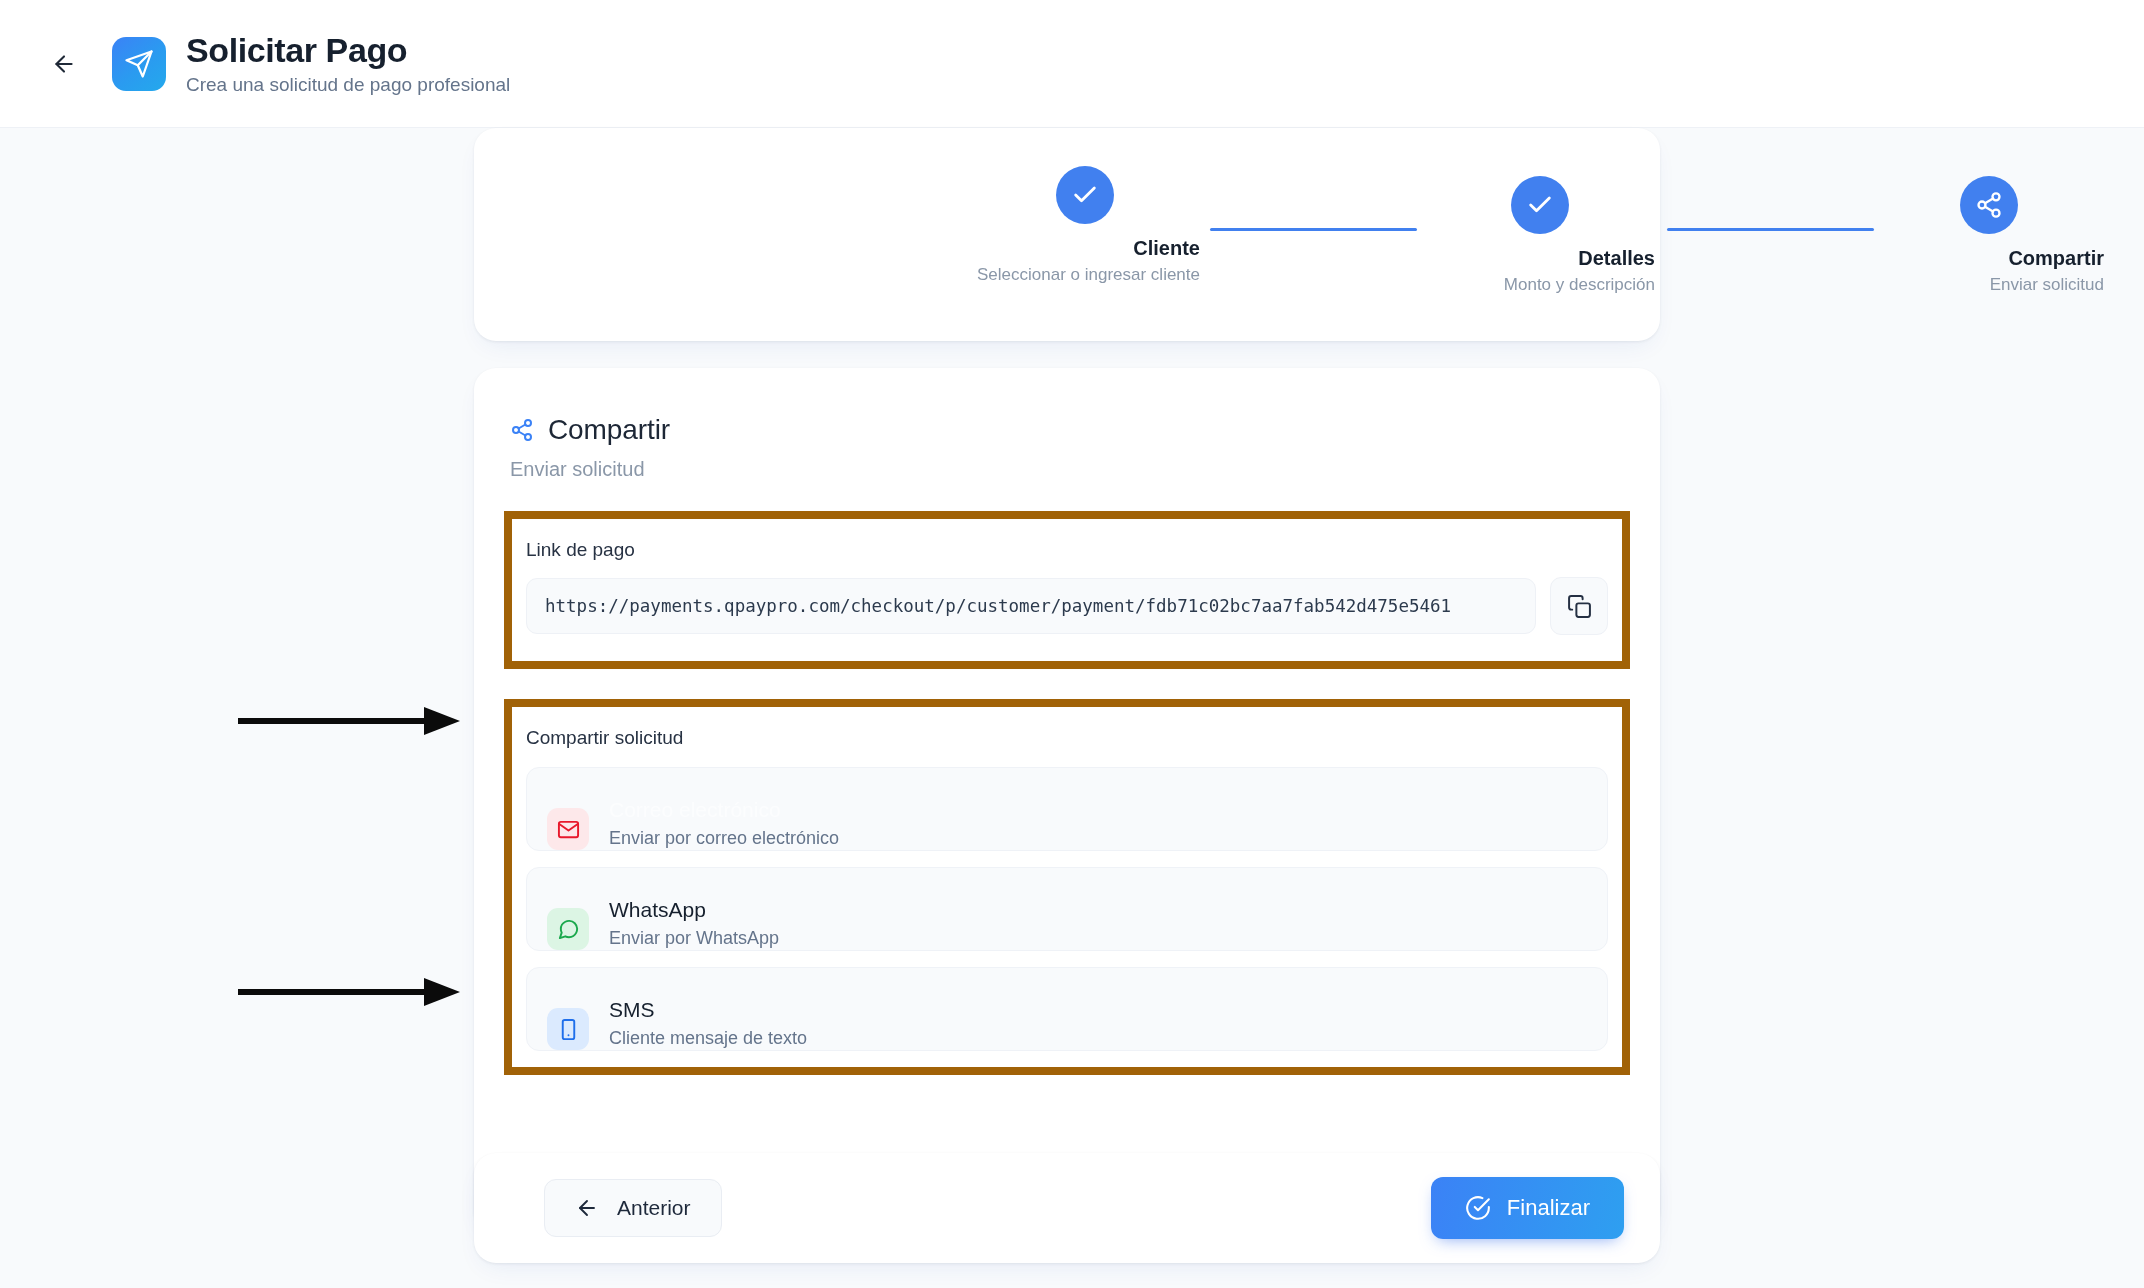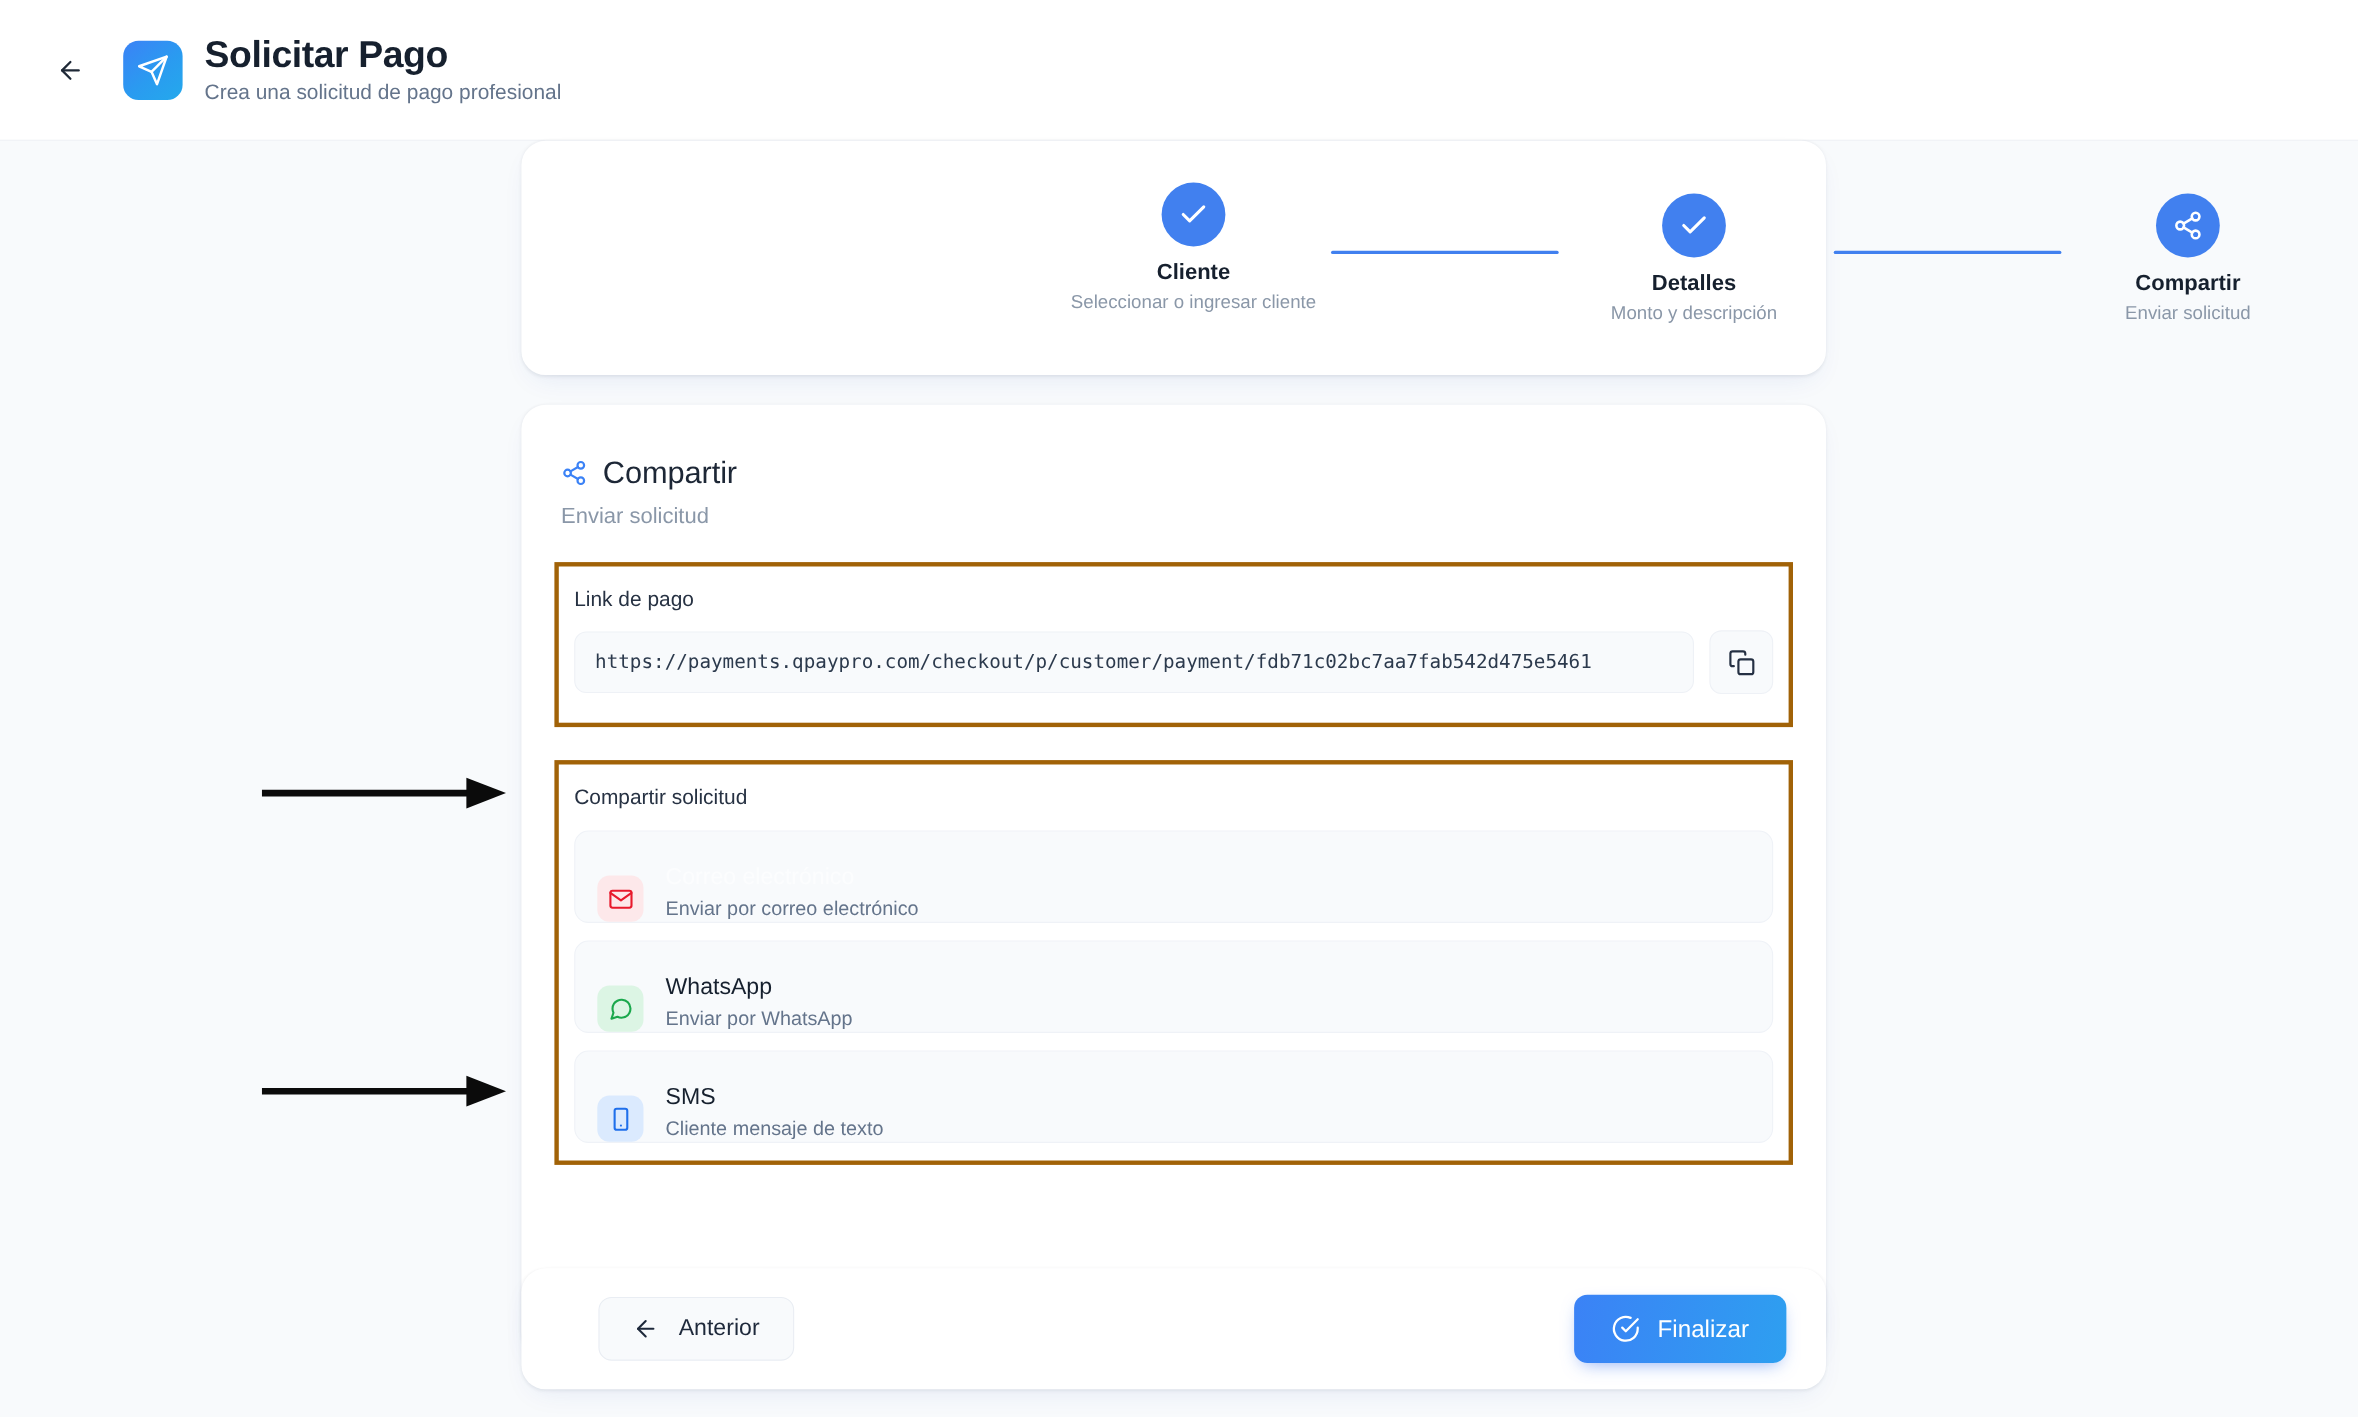--- a/index.html
+++ b/index.html
@@ -82,21 +82,21 @@
   #stepper-card { top: 0px; height: 213px; }
   .stepper {
     position: relative;
     height: 100%;
     padding: 38px 70px 0 70px;
   }
   .step {
     position: absolute;
     top: 38px;
     width: 230px;
-    text-align: center;
+    text-align: right;
   }
   .step-1 { left: 496px; }
   .step-2 { left: 951px; }
   .step-3 { left: 1400px; }
   .step .bubble {
     width: 58px; height: 58px;
     border-radius: 50%;
     background: #4180ef;
     margin: 0 auto 12px;
     display: flex; align-items: center; justify-content: center;
@@ -138,21 +138,21 @@
   .share-head-sub {
     font-size: 20px;
     color: #8a97a8;
     margin-top: 12px;
   }
 
   .inner-pad { padding: 0 30px; }
 
   
   .hl-box {
-    border: 4px solid #a16207;
+    border: 8px solid #a16207;
     background: #ffffff;
     margin-top: 30px;
   }
 
   .field-label {
     font-size: 19px;
     color: #273243;
     padding: 20px 0 0 14px;
   }
 

